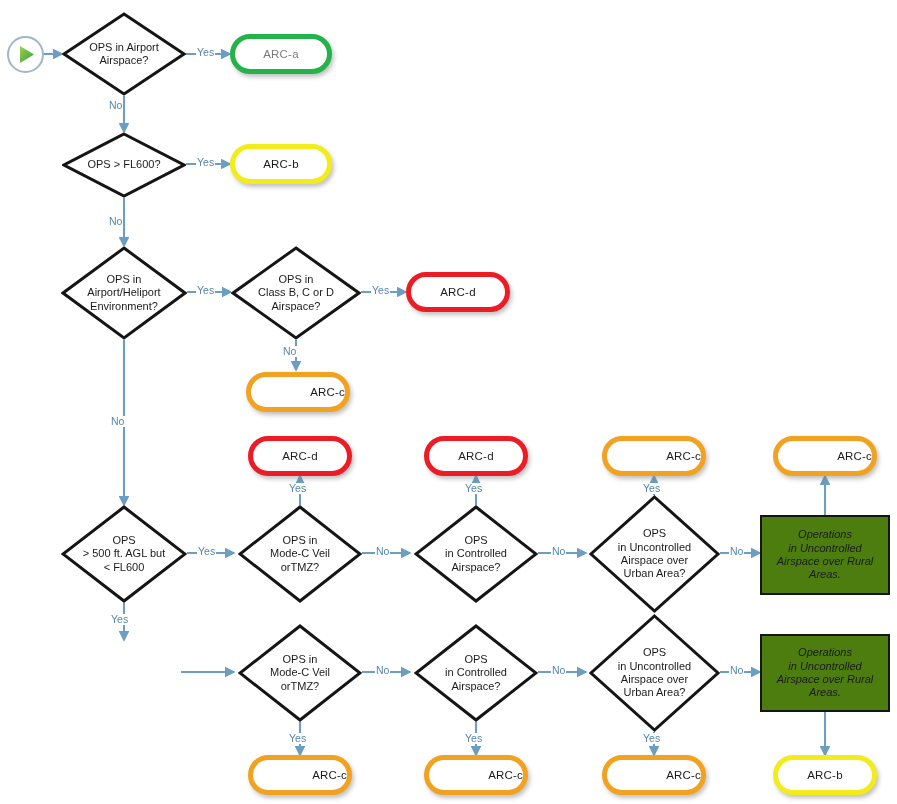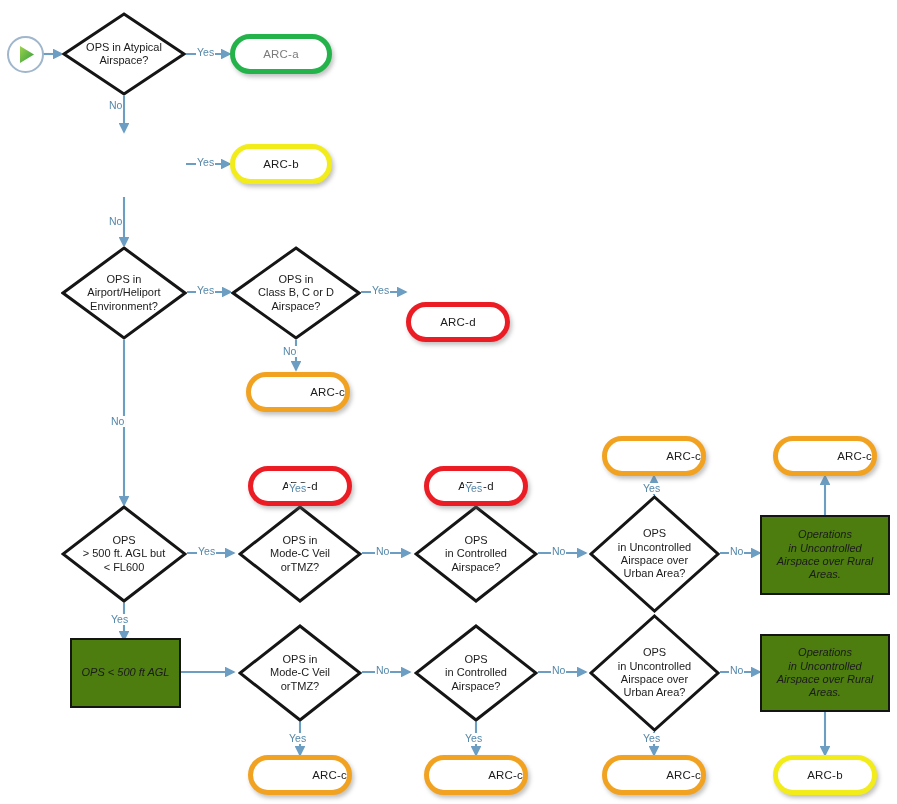--- a/index.html
+++ b/index.html
@@ -76,21 +76,21 @@
   .pill .txt{
     font-size:11.5px;
     letter-spacing:.2px;
   }
   .pill.green{border-color:#24B24B;}
   .pill.green .txt{color:#7b7b7b;}
   .pill.yellow{border-color:#F2EC1B;}
   .pill.yellow .txt{color:#1b1b1b;}
   .pill.orange{border-color:#F2A221;justify-content:flex-end;}
   .pill.orange .txt{color:#1b1b1b;}
-  .pill.red{border-color:#EC1C24;margin-top:30px;}
+  .pill.red{border-color:#EC1C24;}
   .pill.red .txt{color:#1b1b1b;}
 
   
   .start-node{
     position:absolute;
     border-radius:50%;
     border:2px solid #9fb6cc;
     background:#ffffff;
     box-sizing:border-box;
   }
@@ -182,24 +182,30 @@
         </linearGradient>
       </defs>
       <path d="M 11 8 L 25 16.5 L 11 25 Z" fill="url(#pg)"></path>
     </svg>
   </div>
 
   <div class="node diamond" style="left:62px;top:12px;width:124px;height:84px;">
     <svg class="dshape" viewBox="0 0 124 84" preserveAspectRatio="none">
       <polygon points="62,2 122,42 62,82 2,42" fill="#ffffff" stroke="#151515" stroke-width="3"></polygon>
     </svg>
-    <span class="txt">OPS in Atypical
+    <span class="txt">OPS in Airport
 Airspace?</span>
   </div>
 
+  <div class="node diamond" style="left:62px;top:132px;width:124px;height:66px;">
+    <svg class="dshape" viewBox="0 0 124 66" preserveAspectRatio="none">
+      <polygon points="62,2 122,33 62,64 2,33" fill="#ffffff" stroke="#151515" stroke-width="3"></polygon>
+    </svg>
+    <span class="txt">OPS &gt; FL600?</span>
+  </div>
 
   <div class="node diamond" style="left:61px;top:246px;width:126px;height:94px;">
     <svg class="dshape" viewBox="0 0 126 94" preserveAspectRatio="none">
       <polygon points="63,2 124,47 63,92 2,47" fill="#ffffff" stroke="#151515" stroke-width="3"></polygon>
     </svg>
     <span class="txt">OPS in
 Airport/Heliport
 Environment?</span>
   </div>
 
@@ -277,23 +283,20 @@
 Urban Area?</span>
   </div>
 
   <div class="node rect" style="left:760px;top:515px;width:130px;height:80px;">
     <span class="txt">Operations
 in Uncontrolled
 Airspace over Rural
 Areas.</span>
   </div>
 
-  <div class="node rect" style="left:70px;top:638px;width:111px;height:70px;">
-    <span class="txt">OPS &lt; 500 ft AGL</span>
-  </div>
 
   <div class="node rect" style="left:760px;top:634px;width:130px;height:78px;">
     <span class="txt">Operations
 in Uncontrolled
 Airspace over Rural
 Areas.</span>
   </div>
 
   <div class="node pill green" style="left:230px;top:34px;width:102px;height:40px;text-align:right;">
     <span class="txt">ARC-a</span>

